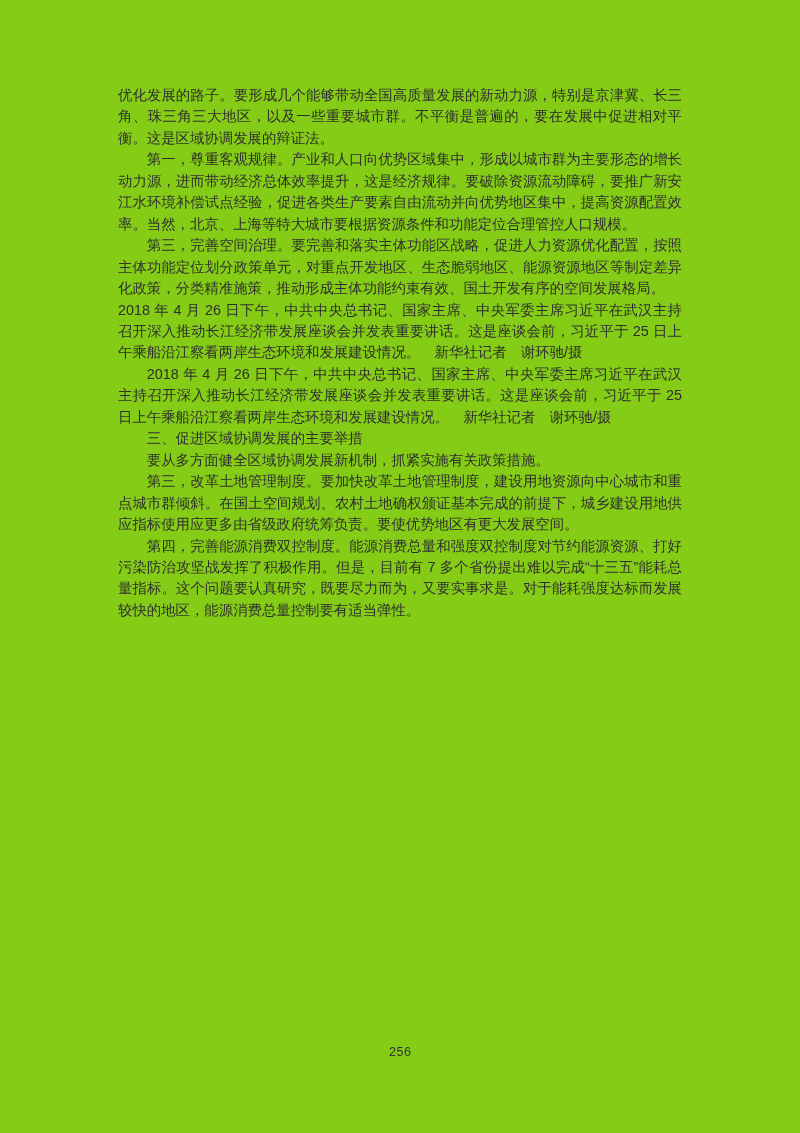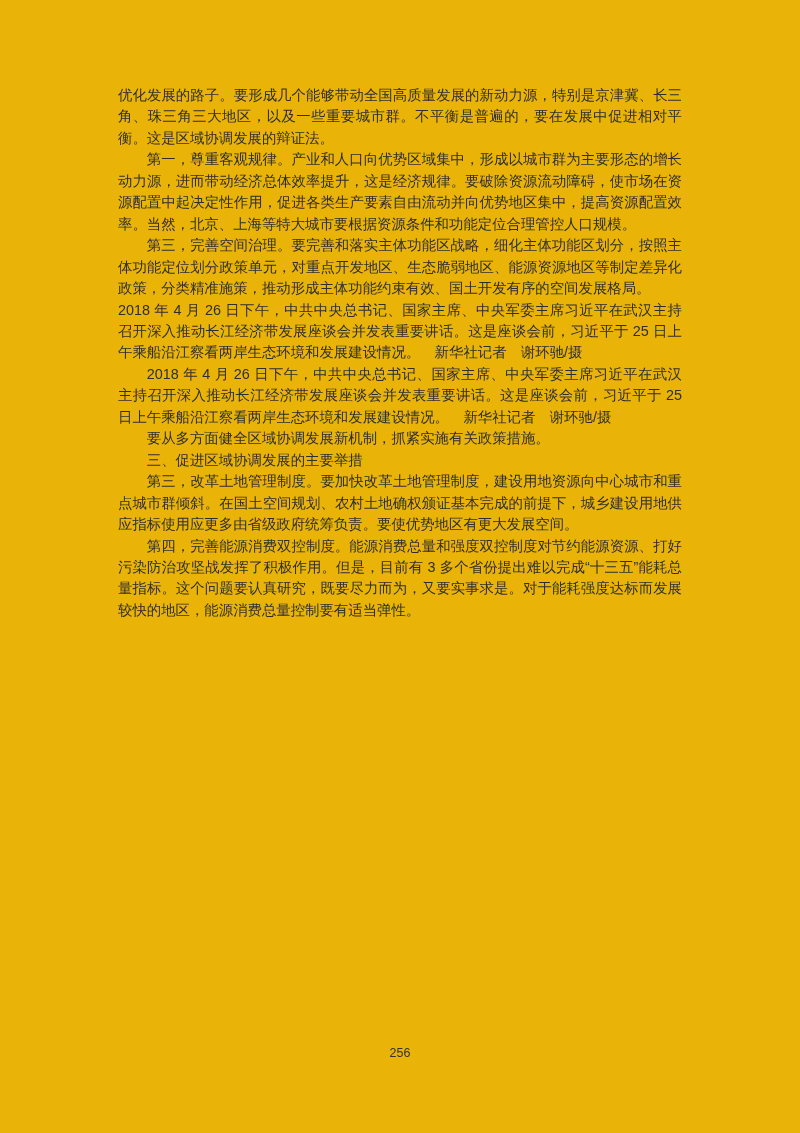--- a/index.html
+++ b/index.html
@@ -9,21 +9,21 @@
   body {
     width: 800px;
     height: 1133px;
     background: #ffffff;
     position: relative;
     overflow: hidden;
   }
   .page {
     position: absolute;
     inset: 0;
-    background: #eab308;
+    background: #84cc16;
   }
   .text-column {
     position: absolute;
     left: 118px;
     top: 85px;
     width: 564px;
     font-family: "Liberation Sans", serif; 
     font-size: 14.4px;
     line-height: 21.45px;
     color: #2f2f2f;
@@ -39,35 +39,35 @@
   }
   .text-column p.heading {
     font-weight: normal; 
   }
   .page-number {
     position: absolute;
     top: 1046px;
     left: 0;
     width: 800px;
     text-align: center;
-    font-family: Liberation Sans, sans-serif;
+    font-family: Liberation Mono, monospace;
     font-size: 12.5px;
     color: #333333;
   }
 </style>
 </head>
 <body>
 
 <div class="page">
   <div class="text-column">
 
   <p>优化发展的路子。要形成几个能够带动全国高质量发展的新动力源，特别是京津冀、长三角、珠三角三大地区，以及一些重要城市群。不平衡是普遍的，要在发展中促进相对平衡。这是区域协调发展的辩证法。</p>
-      <p class="indent">第一，尊重客观规律。产业和人口向优势区域集中，形成以城市群为主要形态的增长动力源，进而带动经济总体效率提升，这是经济规律。要破除资源流动障碍，使市场在资源配置中起决定性作用，促进各类生产要素自由流动并向优势地区集中，提高资源配置效率。当然，北京、上海等特大城市要根据资源条件和功能定位合理管控人口规模。</p>
-      <p class="indent">第三，完善空间治理。要完善和落实主体功能区战略，细化主体功能区划分，按照主体功能定位划分政策单元，对重点开发地区、生态脆弱地区、能源资源地区等制定差异化政策，分类精准施策，推动形成主体功能约束有效、国土开发有序的空间发展格局。</p>
+      <p class="indent">第一，尊重客观规律。产业和人口向优势区域集中，形成以城市群为主要形态的增长动力源，进而带动经济总体效率提升，这是经济规律。要破除资源流动障碍，要推广新安江水环境补偿试点经验，促进各类生产要素自由流动并向优势地区集中，提高资源配置效率。当然，北京、上海等特大城市要根据资源条件和功能定位合理管控人口规模。</p>
+      <p class="indent">第三，完善空间治理。要完善和落实主体功能区战略，促进人力资源优化配置，按照主体功能定位划分政策单元，对重点开发地区、生态脆弱地区、能源资源地区等制定差异化政策，分类精准施策，推动形成主体功能约束有效、国土开发有序的空间发展格局。</p>
       <p>2018 年 4 月 26 日下午，中共中央总书记、国家主席、中央军委主席习近平在武汉主持召开深入推动长江经济带发展座谈会并发表重要讲话。这是座谈会前，习近平于 25 日上午乘船沿江察看两岸生态环境和发展建设情况。　新华社记者　谢环驰/摄</p>
       <p class="indent">2018 年 4 月 26 日下午，中共中央总书记、国家主席、中央军委主席习近平在武汉主持召开深入推动长江经济带发展座谈会并发表重要讲话。这是座谈会前，习近平于 25 日上午乘船沿江察看两岸生态环境和发展建设情况。　新华社记者　谢环驰/摄</p>
+      <p class="indent heading">三、促进区域协调发展的主要举措</p>
       <p class="indent">要从多方面健全区域协调发展新机制，抓紧实施有关政策措施。</p>
-      <p class="indent heading">三、促进区域协调发展的主要举措</p>
       <p class="indent">第三，改革土地管理制度。要加快改革土地管理制度，建设用地资源向中心城市和重点城市群倾斜。在国土空间规划、农村土地确权颁证基本完成的前提下，城乡建设用地供应指标使用应更多由省级政府统筹负责。要使优势地区有更大发展空间。</p>
-      <p class="indent">第四，完善能源消费双控制度。能源消费总量和强度双控制度对节约能源资源、打好污染防治攻坚战发挥了积极作用。但是，目前有 3 多个省份提出难以完成“十三五”能耗总量指标。这个问题要认真研究，既要尽力而为，又要实事求是。对于能耗强度达标而发展较快的地区，能源消费总量控制要有适当弹性。</p>
+      <p class="indent">第四，完善能源消费双控制度。能源消费总量和强度双控制度对节约能源资源、打好污染防治攻坚战发挥了积极作用。但是，目前有 7 多个省份提出难以完成“十三五”能耗总量指标。这个问题要认真研究，既要尽力而为，又要实事求是。对于能耗强度达标而发展较快的地区，能源消费总量控制要有适当弹性。</p>
     </div>
   <div class="page-number">256</div>
 </div>
 
 </body></html>

